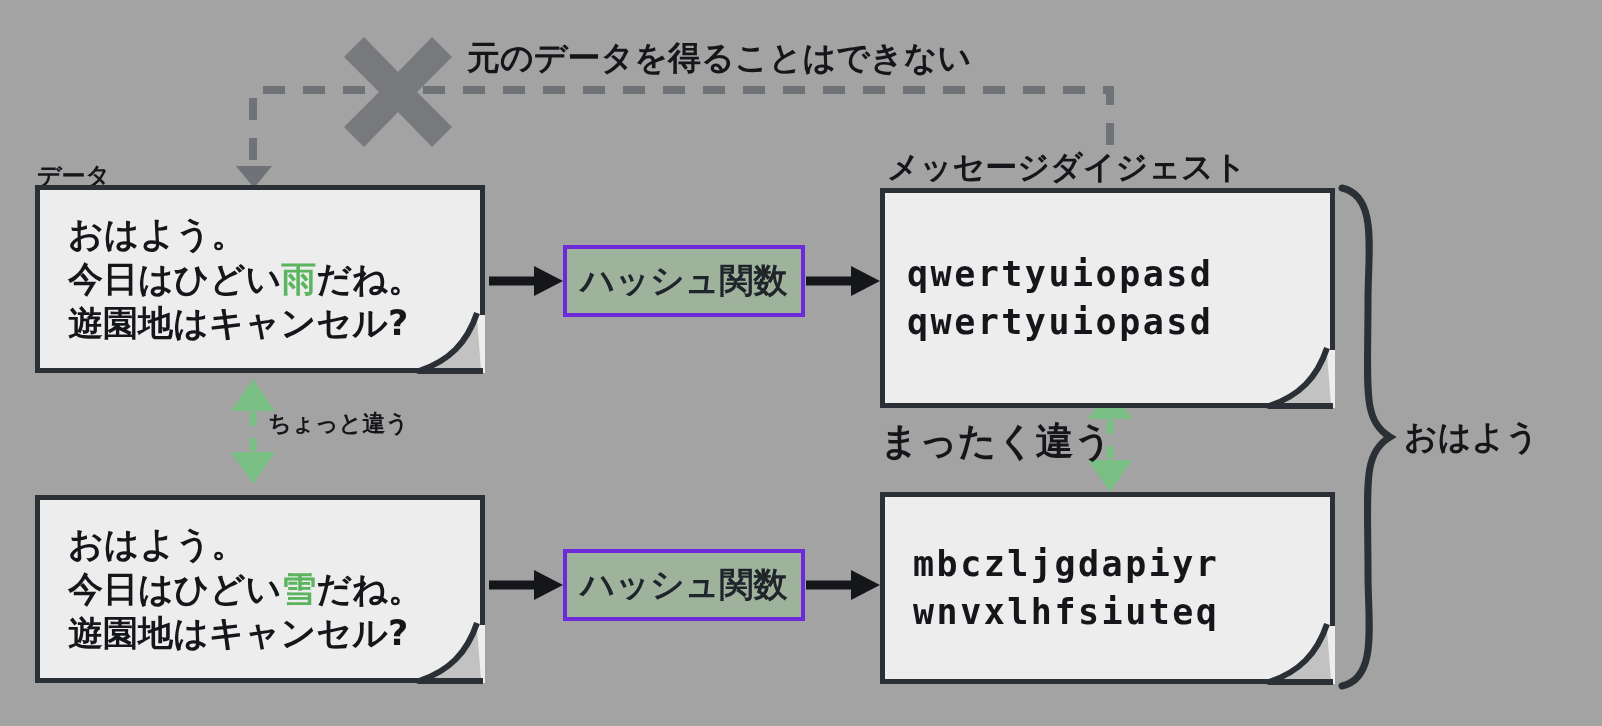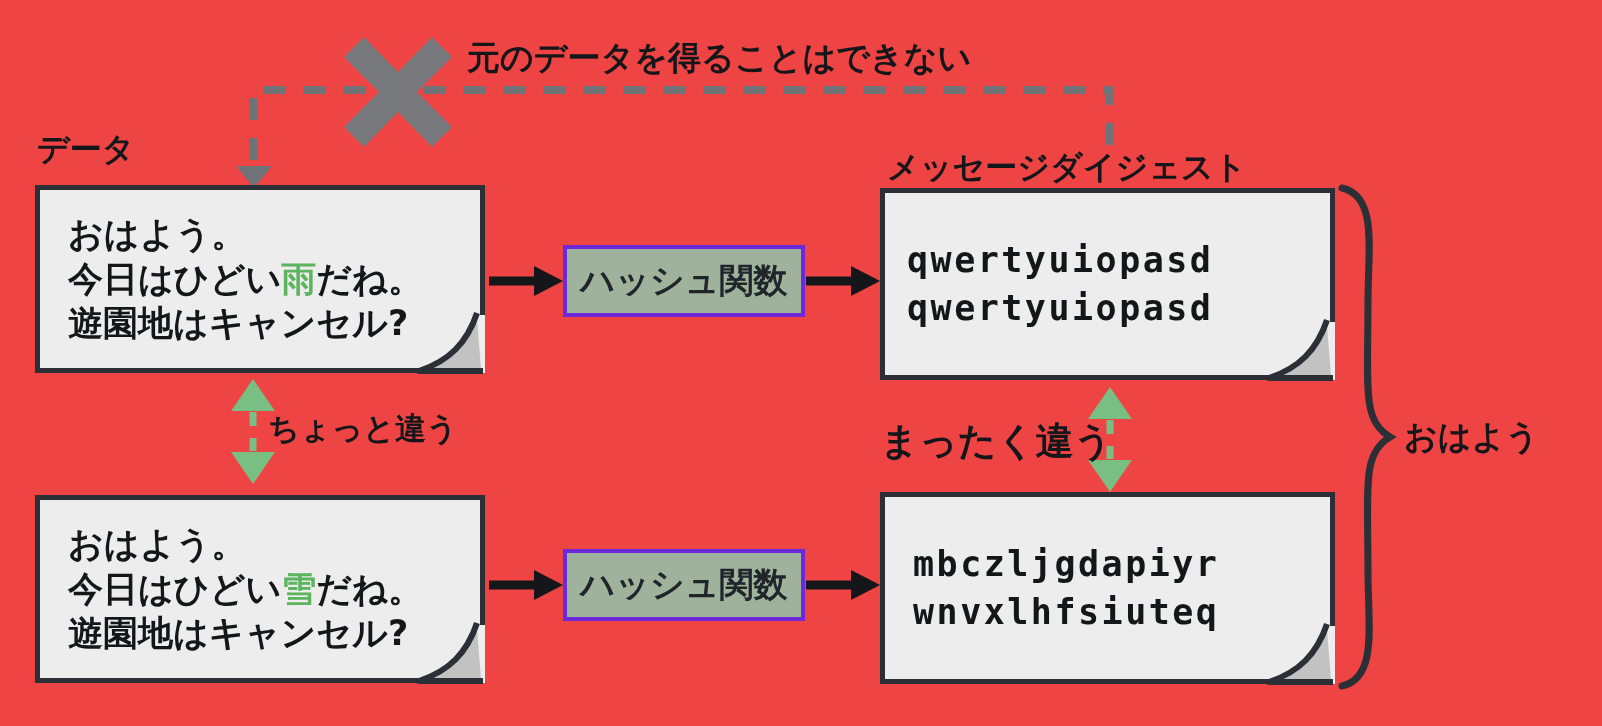--- a/index.html
+++ b/index.html
@@ -10,21 +10,21 @@
     width: 1602px;
     height: 726px;
     background: #dfeade;
     font-family: "Liberation Sans", "DejaVu Sans", sans-serif;
     overflow: hidden;
   }
   #stage {
     position: relative;
     width: 1602px;
     height: 726px;
-    background: #ef4444;
+    background: #a3a3a3;
   }
 
   
   .note {
     position: absolute;
     background: #ededed;
     border: 5px solid #2b2f36;
     box-sizing: border-box;
   }
   .note .note-inner {
@@ -158,25 +158,25 @@
       <path d="M 1342 188
                C 1378 196, 1368 250, 1368 300
                C 1368 390, 1362 420, 1390 437
                C 1362 454, 1368 484, 1368 574
                C 1368 624, 1378 678, 1342 686" fill="none" stroke="#2b2f36" stroke-width="7" stroke-linecap="round"></path>
     </g>
   </svg>
 
   <div class="cap" style="left:467px; top:36px; font-size:33px;">元のデータを得ることはできない</div>
 
-  <div class="cap" style="left:37px; top:128px; font-size:32px;">データ</div>
+  <div class="cap" style="left:37px; top:160px; font-size:24px;">データ</div>
 
   <div class="cap" style="left:866px; top:146px; font-size:32px;margin-left:21px;">メッセージダイジェスト</div>
 
-  <div class="cap" style="left:268px; top:408px; font-size:31px;">ちょっと違う</div>
+  <div class="cap" style="left:268px; top:408px; font-size:23px;">ちょっと違う</div>
 
   <div class="cap" style="left:880px; top:416px; font-size:38px;font-family:Liberation Mono, monospace;">まったく違う</div>
 
   <div class="cap" style="left:1404px; top:415px; font-size:33px;">おはよう</div>
 
   <div class="note" style="left:35px; top:185px; width:450px; height:188px;">
     <div class="note-inner">
       <div class="note-lines">
         <div class="jp-line">
           <span>おはよう。</span><span class="hl-green"></span><span></span>
@@ -218,21 +218,21 @@
   </div>
 
   <div class="hashbox" style="left:563px; top:245px; width:242px; height:72px;">
     <span>ハッシュ関数</span>
   </div>
 
   <div class="hashbox" style="left:563px; top:549px; width:242px; height:72px;">
     <span>ハッシュ関数</span>
   </div>
 
-  <div class="note" style="left:880px; top:188px; width:455px; height:192px;">
+  <div class="note" style="left:880px; top:188px; width:455px; height:220px;">
     <div class="note-inner">
       <div class="note-lines" style="padding-left:22px;">
         <div class="mono-line">qwertyuiopasd</div>
         <div class="mono-line">qwertyuiopasd</div>
       </div>
     </div>
     <svg class="fold" viewBox="0 0 74 66">
       <path d="M 74 66 L 8 66 C 38 56, 56 38, 66 8 L 74 8 Z" fill="#ededed"></path>
       <path d="M 70 62 L 12 62 C 40 52, 56 36, 66 12 Z" fill="#c2c2c2"></path>
       <path d="M 72 64 L 8 64 C 38 54, 56 36, 66 6" fill="none" stroke="#2b2f36" stroke-width="6" stroke-linejoin="round"></path>

